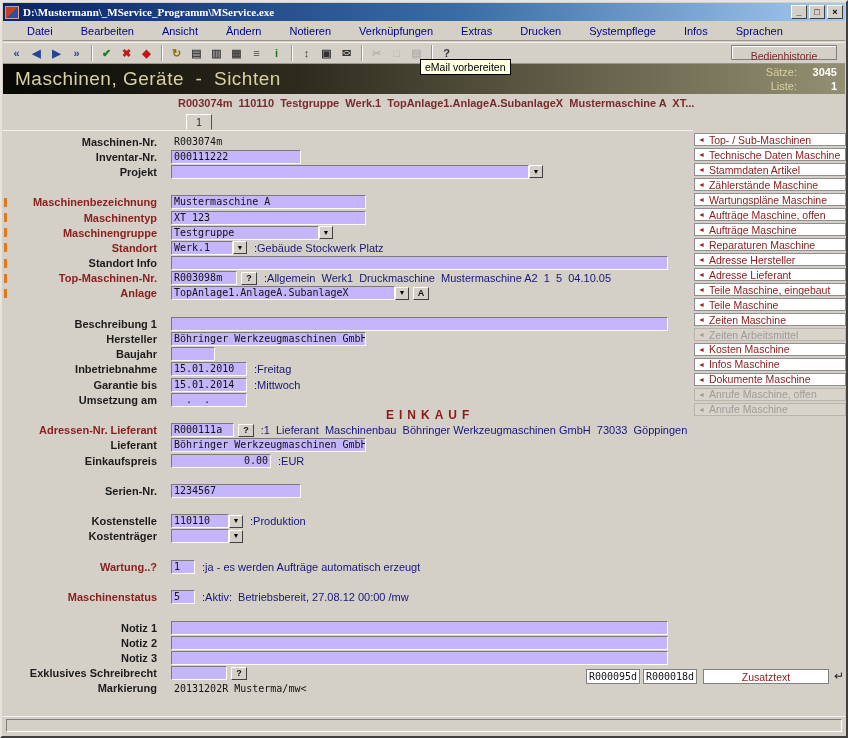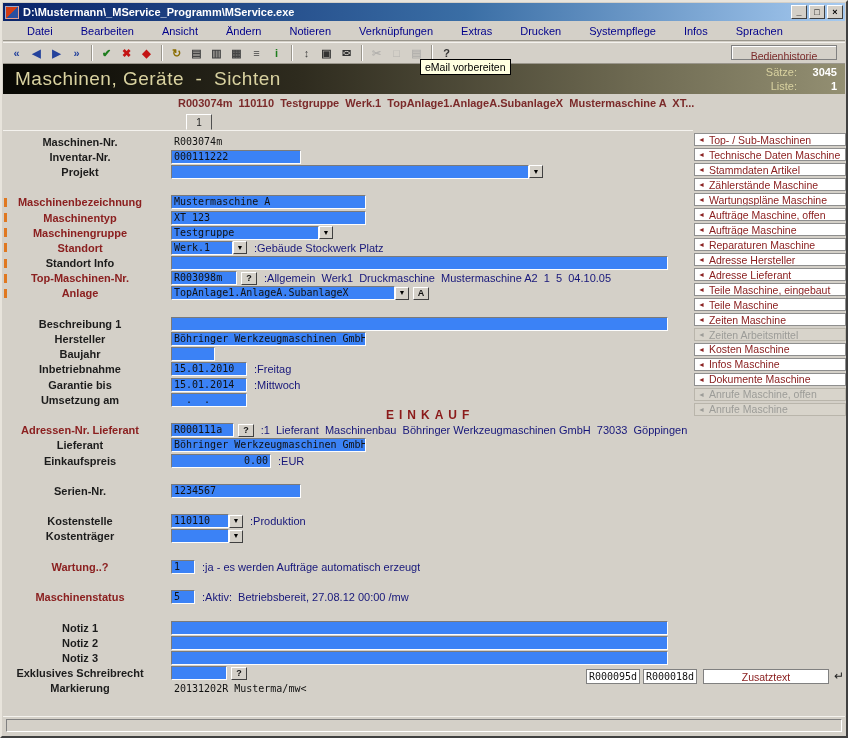--- a/index.html
+++ b/index.html
@@ -11,21 +11,21 @@
   }
   
   .titlebar {
     position:absolute; top:1px; left:1px; right:1px; height:18px;
     background:linear-gradient(90deg,#0a246a 0%,#3a6ea5 55%,#a6caf0 100%);
     display:flex; align-items:center; padding:0 2px; gap:4px;
   }
   .app-icon { width:14px; height:13px; flex:none;
     background:linear-gradient(135deg,#d23c14 0 48%,#2a50a0 52% 100%);
     border:1px solid rgba(255,255,255,.5); }
-  .title-text { color:#fff; font-weight:bold; font-size:11px; white-space:nowrap; overflow:hidden; flex:1; }
+  .title-text { color:#fff; font-weight:bold; font-size:11px; white-space:nowrap; overflow:hidden; flex:1;font-family:Liberation Serif, serif; }
   .win-btns { display:flex; gap:2px; }
   .winbtn { width:16px; height:14px; font-size:9px; line-height:11px; padding:0;
     background:#d4d0c8; color:#000; font-weight:bold; font-family:inherit;
     border:1px solid; border-color:#fff #404040 #404040 #fff; }
   
   .menubar {
     position:absolute; top:20px; left:1px; right:1px; height:19px;
     display:flex; align-items:center; padding-left:4px;
     border-bottom:1px solid #9a968c;
   }
@@ -75,26 +75,26 @@
     border:1px solid; border-color:#fff #505050 transparent #fff;
   }
   
   .main {
     position:absolute; top:128px; left:1px; width:690px; height:570px;
     border-top:1px solid #f4f2ee; padding-top:3px; overflow:hidden;
   }
   .frow { position:relative; height:15.2px; display:flex; align-items:center; white-space:nowrap; }
   .frow.spacer { height:15.2px; }
   .tick { position:absolute; left:1px; top:3px; width:3px; height:9px; background:#e07820; }
-  .lbl { width:160px; flex:none; text-align:center; padding-right:6px;
+  .lbl { width:160px; flex:none; text-align:right; padding-right:6px;
     font-size:11px; font-weight:bold; color:#1c1c1c; overflow:hidden; }
   .lbl.maroon { color:#8b2020; }
   .ctl { display:flex; align-items:center; margin-left:8px; min-width:0; }
   .tbox {
-    height:14px; background:#3b82f6; padding:0 2px; white-space:pre; overflow:hidden;
+    height:14px; background:#c4b5fd; padding:0 2px; white-space:pre; overflow:hidden;
     border:1px solid; border-color:#7a7a7a #fdfdfd #fdfdfd #7a7a7a;
     font-family:"DejaVu Sans Mono", monospace; font-size:10px; line-height:11px; color:#111;
   }
   .ddbtn { width:14px; height:13px; padding:0; font-size:7px; line-height:10px; color:#000;
     background:#d4d0c8; border:1px solid; border-color:#fff #404040 #404040 #fff; font-family:inherit; }
   .mini { width:16px; height:13px; padding:0; margin-left:4px; font-size:9px; font-weight:bold; line-height:10px;
     background:#d4d0c8; color:#111; border:1px solid; border-color:#fff #404040 #404040 #fff; font-family:inherit; }
   .info { font-size:11px; color:#16167a; padding-left:7px; white-space:pre; overflow:hidden; }
   .staticv { font-family:"DejaVu Sans Mono", monospace; font-size:10px; color:#111; padding-left:3px; white-space:pre; }
   .einkauf { margin-left:215px; color:#8b1a1a; font-weight:bold; font-size:12px; letter-spacing:5px; }

